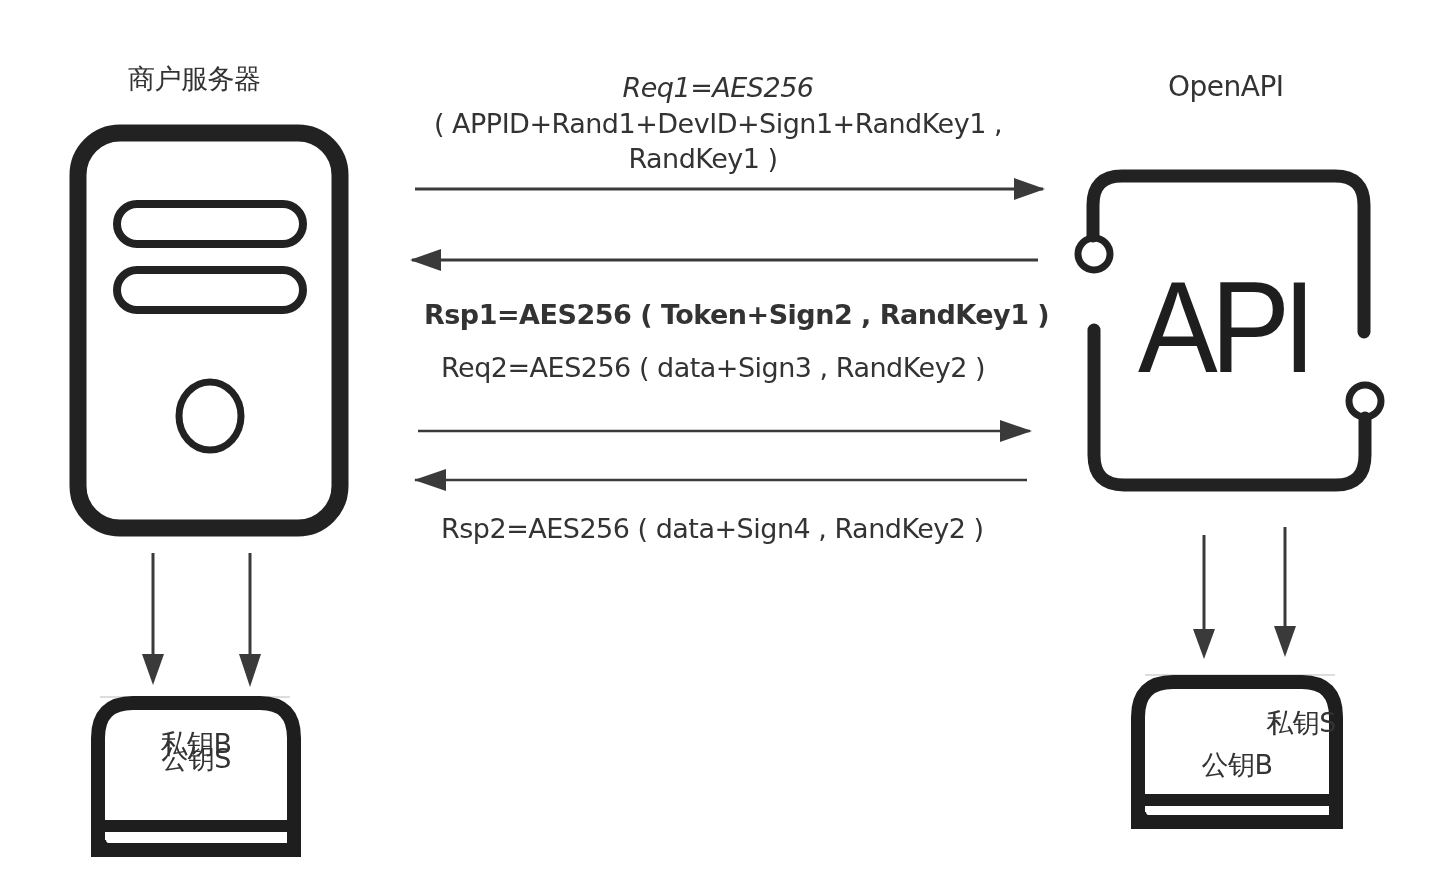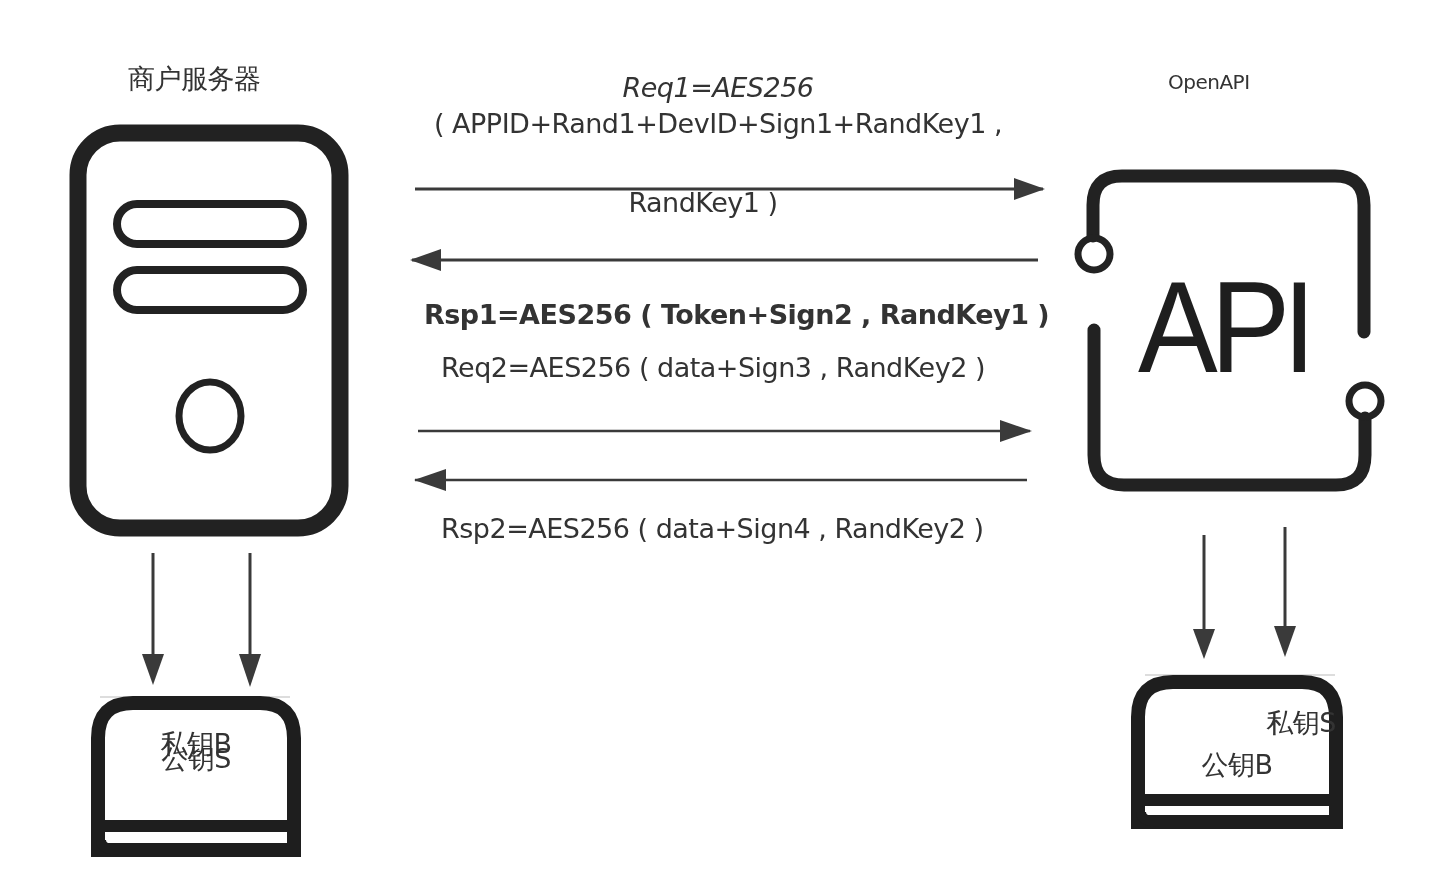--- a/index.html
+++ b/index.html
@@ -64,26 +64,26 @@
 
   <g fill="none" stroke="#1e1e1e">
     <line x1="1145" y1="675" x2="1335" y2="675" stroke="#bbb" stroke-width="1"></line>
     <path d="M1138 822 L1138 717 Q1138 682 1173 682 L1302 682 Q1336 682 1336 717 L1336 822 Z" stroke-width="14"></path>
     <line x1="1138" y1="800" x2="1336" y2="800" stroke-width="12"></line>
     <path d="M1336 822 L1160 822 Q1141 822 1141 812" stroke-width="10"></path>
   </g>
 </svg>
 
 <div class="lbl" style="left:128px; top:40px; font-size:27px;margin-top:21px;">商户服务器</div>
-<div class="lbl" style="left:1168px; top:70px; font-size:20px;">OpenAPI</div>
+<div class="lbl" style="left:1168px; top:70px; font-size:28px;">OpenAPI</div>
 <div class="lbl" style="left:1138px; top:252px; font-size:130px; color:#1e1e1e; font-family:'Liberation Sans', sans-serif; letter-spacing:-8px; transform:scaleX(0.92); transform-origin:left; font-weight:300;">API</div>
 
 <div class="lbl center" style="left:418px; width:600px; top:72px;font-style:italic;">Req1=AES256</div>
 <div class="lbl center" style="left:418px; width:600px; top:108px;">( APPID+Rand1+DevID+Sign1+RandKey1 ,</div>
-<div class="lbl center" style="left:418px; width:570px; top:143px;margin-top:44px;">RandKey1 )</div>
+<div class="lbl center" style="left:418px; width:570px; top:143px;">RandKey1 )</div>
 <div class="lbl" style="left:424px; top:299px;font-weight:bold;">Rsp1=AES256 ( Token+Sign2 , RandKey1 )</div>
 <div class="lbl" style="left:441px; top:352px;">Req2=AES256 ( data+Sign3 , RandKey2 )</div>
 <div class="lbl" style="left:441px; top:513px;">Rsp2=AES256 ( data+Sign4 , RandKey2 )</div>
 
 <div class="lbl center" style="left:98px; width:196px; top:726px;">私钥B</div>
 <div class="lbl center" style="left:98px; width:196px; top:741px;">公钥S</div>
 <div class="lbl center" style="left:1138px; width:198px; top:705px;text-align:right;">私钥S</div>
 <div class="lbl center" style="left:1138px; width:198px; top:747px;">公钥B</div>
 
 </body></html>

